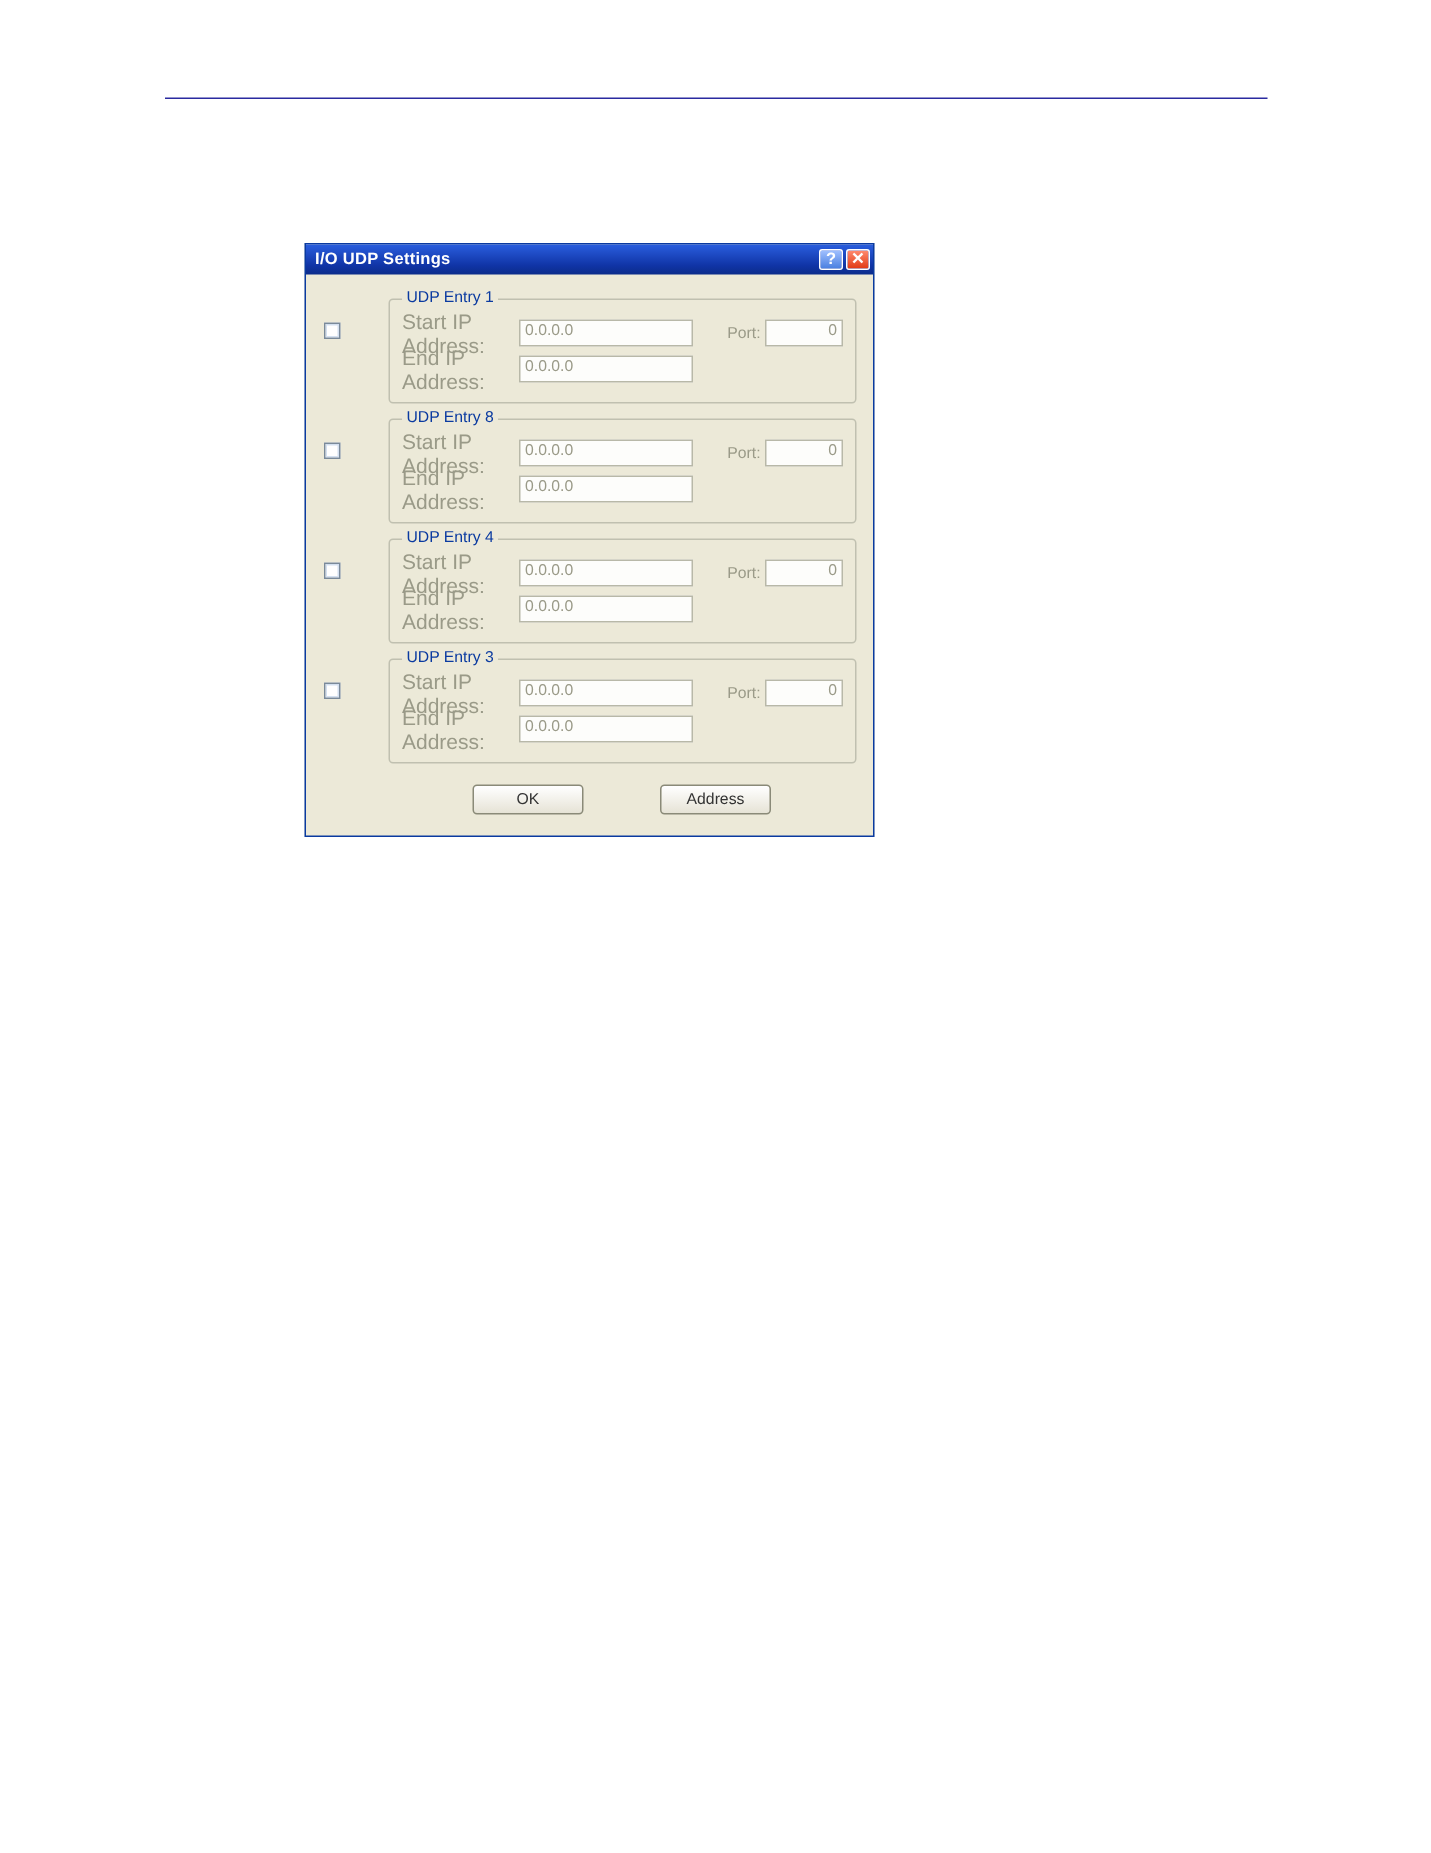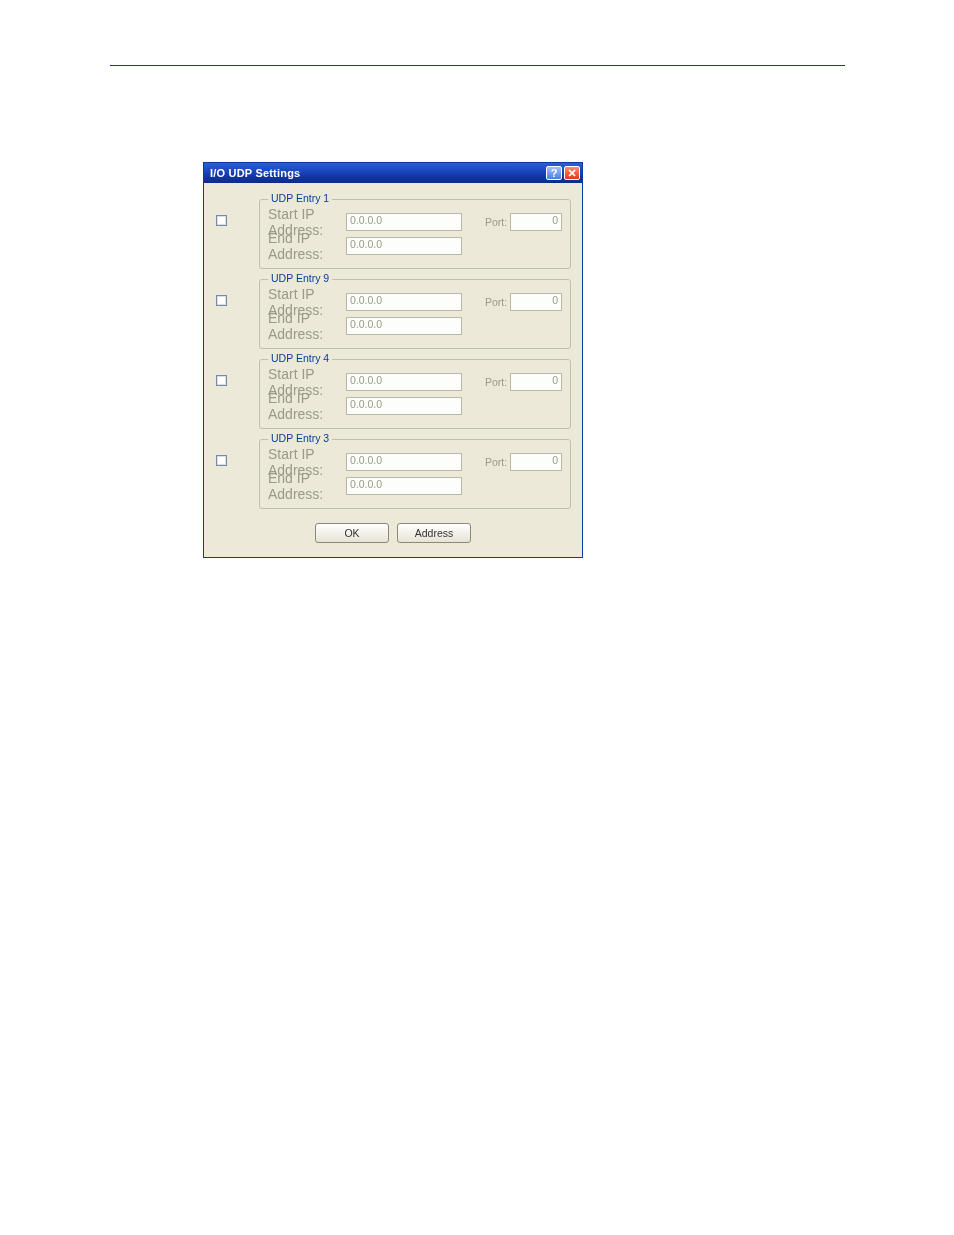--- a/index.html
+++ b/index.html
@@ -165,20 +165,21 @@
     height: 18px;
     background: linear-gradient(to bottom, #ffffff, #e6e3d6);
     border: 1px solid #8a8a78;
     border-radius: 3px;
     font-size: 10.5px;
     color: #333;
     display: inline-flex;
     align-items: center;
     justify-content: center;
     padding: 0 8px;
+    margin-left: 43px;
   }
 </style>
 </head>
 <body>
 
 <div class="page">
   <div class="top-line"></div>
 
   <div class="dialog">
     <div class="titlebar">
@@ -212,21 +213,21 @@
             <div class="ip-input"><span>0.0.0.0</span></div>
           </div>
         </div>
       </div>
 
       <div class="entry-row">
         <div class="entry-checkbox-col">
           <div class="entry-checkbox"></div>
         </div>
         <div class="groupbox">
-          <div class="groupbox-legend">UDP Entry 9</div>
+          <div class="groupbox-legend">UDP Entry 8</div>
           <div class="field-row">
             <span class="field-label">Start IP Address:</span>
             <div class="ip-input"><span>0.0.0.0</span></div>
             <span class="port-label">Port:</span>
             <div class="port-input"><span>0</span></div>
           </div>
           <div class="field-row">
             <span class="field-label">End IP Address:</span>
             <div class="ip-input"><span>0.0.0.0</span></div>
           </div>

